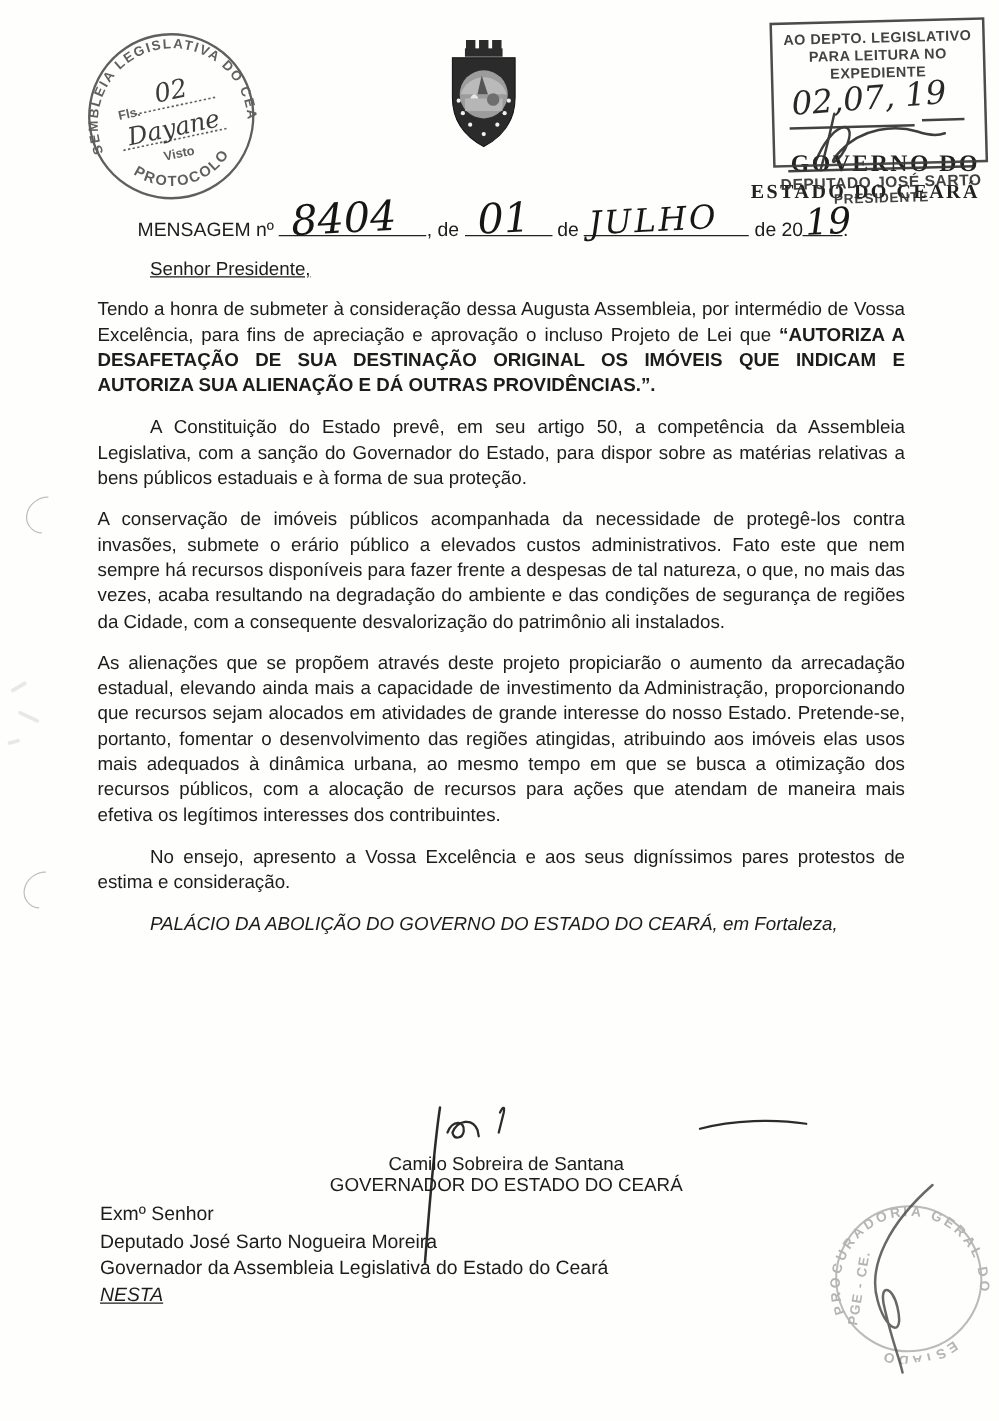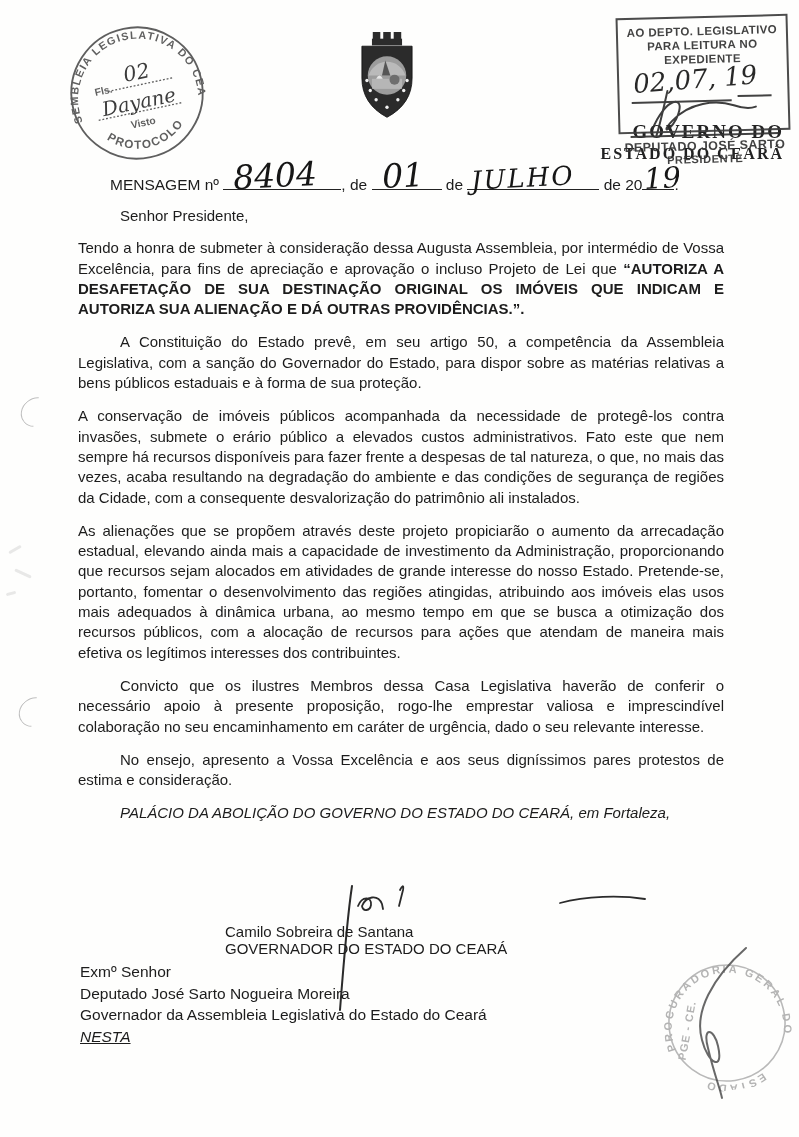--- a/index.html
+++ b/index.html
@@ -47,26 +47,26 @@
   .msg-line .b-year{width:32px;}
   .msg-line .hw{position:absolute;bottom:-6px;left:10px;font-size:33px;}
   .msg-line .hw-month{font-size:26px;bottom:-4px;left:4px;letter-spacing:2px;}
   .msg-line .hw-year{font-size:29px;left:2px;}
   
   .bodytext{
     position:absolute;left:78px;top:206px;width:646px;
     font-size:15px;line-height:20.3px;text-align:justify;
   }
   .bodytext p{margin:0 0 13px 0;}
-  .bodytext .salut{text-align:left;text-indent:42px;margin-bottom:12px;}
+  .bodytext .salut{text-align:left;text-indent:42px;margin-bottom:12px;text-decoration:underline;}
   .indent{text-indent:42px;}
   .palacio-blanks{text-align:left;white-space:nowrap;}
   .palacio-blanks .bl{display:inline-block;border-bottom:1.5px solid #222;vertical-align:baseline;}
   
-  .sig-block{position:absolute;left:225px;top:923px;width:360px;text-align:left;font-size:15px;line-height:17px;}
+  .sig-block{position:absolute;left:225px;top:923px;width:360px;text-align:center;font-size:15px;line-height:17px;}
   .sig-strokes{position:absolute;left:320px;top:878px;width:340px;height:140px;overflow:visible;}
   .addressee{position:absolute;left:80px;top:961px;font-size:15.5px;font-weight:400;line-height:21.5px;}
   .addressee .nesta{font-style:italic;text-decoration:underline;}
   
   .arc-mark{
     position:absolute;width:30px;height:26px;border-radius:50%;
     border:1.6px solid #bfbfbf;border-right-color:transparent;border-bottom-color:transparent;
     transform:rotate(-40deg);
   }
   .smudge{position:absolute;background:#d6d6d6;opacity:.55;border-radius:2px;}
@@ -153,21 +153,20 @@
     <span class="blank b-month"><span class="hw hw-month">JULHO</span></span>
     <span>de 20</span><span class="blank b-year"><span class="hw hw-year">19</span></span><span>.</span>
   </div>
 
   <div class="bodytext">
     <p class="salut">Senhor Presidente,</p>
     <p><span>Tendo a honra de submeter à consideração dessa Augusta Assembleia, por intermédio de Vossa Excelência, para fins de apreciação e aprovação o incluso Projeto de Lei que </span><b>“AUTORIZA A DESAFETAÇÃO DE SUA DESTINAÇÃO ORIGINAL OS IMÓVEIS QUE INDICAM E AUTORIZA SUA ALIENAÇÃO E DÁ OUTRAS PROVIDÊNCIAS.”.</b></p>
     <p class="indent">A Constituição do Estado prevê, em seu artigo 50, a competência da Assembleia Legislativa, com a sanção do Governador do Estado, para dispor sobre as matérias relativas a bens públicos estaduais e à forma de sua proteção.</p>
     <p>A conservação de imóveis públicos acompanhada da necessidade de protegê-los contra invasões, submete o erário público a elevados custos administrativos. Fato este que nem sempre há recursos disponíveis para fazer frente a despesas de tal natureza, o que, no mais das vezes, acaba resultando na degradação do ambiente e das condições de segurança de regiões da Cidade, com a consequente desvalorização do patrimônio ali instalados.</p>
     <p>As alienações que se propõem através deste projeto propiciarão o aumento da arrecadação estadual, elevando ainda mais a capacidade de investimento da Administração, proporcionando que recursos sejam alocados em atividades de grande interesse do nosso Estado. Pretende-se, portanto, fomentar o desenvolvimento das regiões atingidas, atribuindo aos imóveis elas usos mais adequados à dinâmica urbana, ao mesmo tempo em que se busca a otimização dos recursos públicos, com a alocação de recursos para ações que atendam de maneira mais efetiva os legítimos interesses dos contribuintes.</p>
-    <p class="indent">Convicto que os ilustres Membros dessa Casa Legislativa haverão de conferir o necessário apoio à presente proposição, rogo-lhe emprestar valiosa e imprescindível colaboração no seu encaminhamento em caráter de urgência, dado o seu relevante interesse.</p>
     <p class="indent">No ensejo, apresento a Vossa Excelência e aos seus digníssimos pares protestos de estima e consideração.</p>
     <p class="indent" style="margin-bottom:2px;font-style:italic;">PALÁCIO DA ABOLIÇÃO DO GOVERNO DO ESTADO DO CEARÁ, em Fortaleza,</p>
   </div>
 
   <svg class="sig-strokes" viewBox="0 0 340 140">
     <path d="M32 8 C28 34 24 80 20 132" fill="none" stroke="#2b2b2b" stroke-width="2" stroke-linecap="round"></path>
     <path d="M38 28 C42 18 52 18 51 27 C50 33 43 34 42 28 C46 18 58 16 62 26 L63 31" fill="none" stroke="#2b2b2b" stroke-width="1.8" stroke-linecap="round"></path>
     <path d="M80 12 C82 8 84 6 83 12 L79 28" fill="none" stroke="#2b2b2b" stroke-width="1.8" stroke-linecap="round"></path>
     <path d="M240 25 C266 18 300 17 325 21" fill="none" stroke="#2b2b2b" stroke-width="1.8" stroke-linecap="round"></path>
   </svg>

